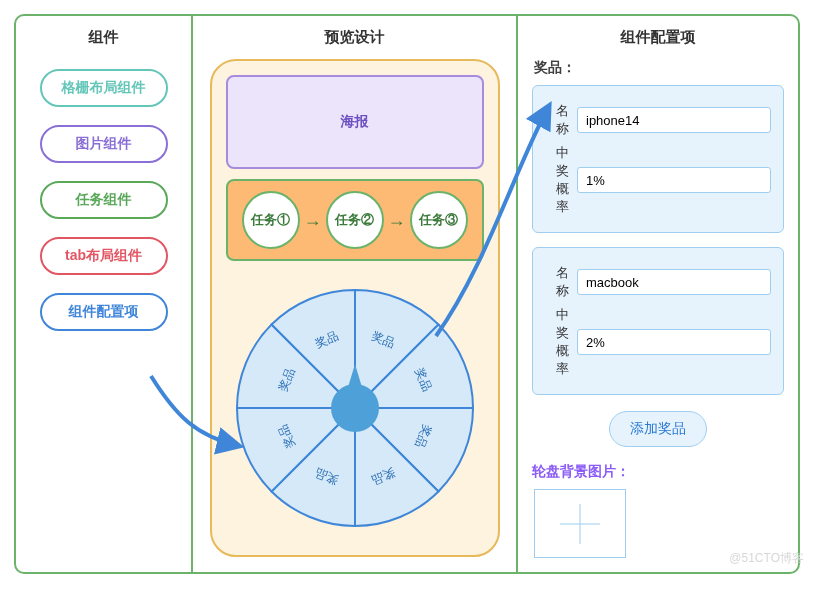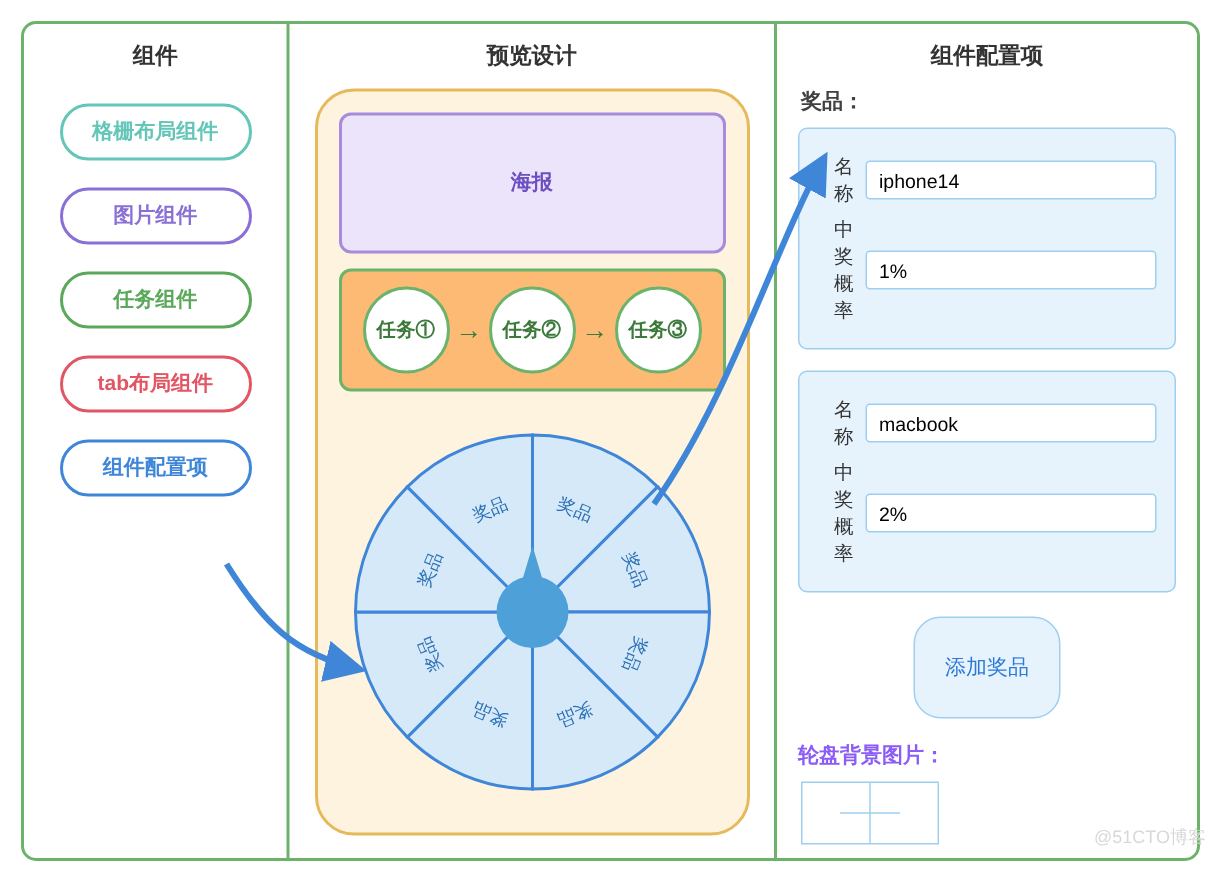--- a/index.html
+++ b/index.html
@@ -138,21 +138,21 @@
     height: 26px;
     padding: 0 8px;
     font-size: 13px;
   }
   .add-btn {
     align-self: center;
     border: 1px solid #9ecff0;
     background: #e6f2fc;
     color: #2b7bd6;
     border-radius: 18px;
-    padding: 24px 20px;
+    padding: 8px 20px;
     font-size: 14px;
     cursor: pointer;
     margin: 2px 0 16px;
   }
   .bgimg-label {
     color: #8b5cf6;
     font-weight: 700;
     margin-bottom: 8px;
   }
   .img-picker {

